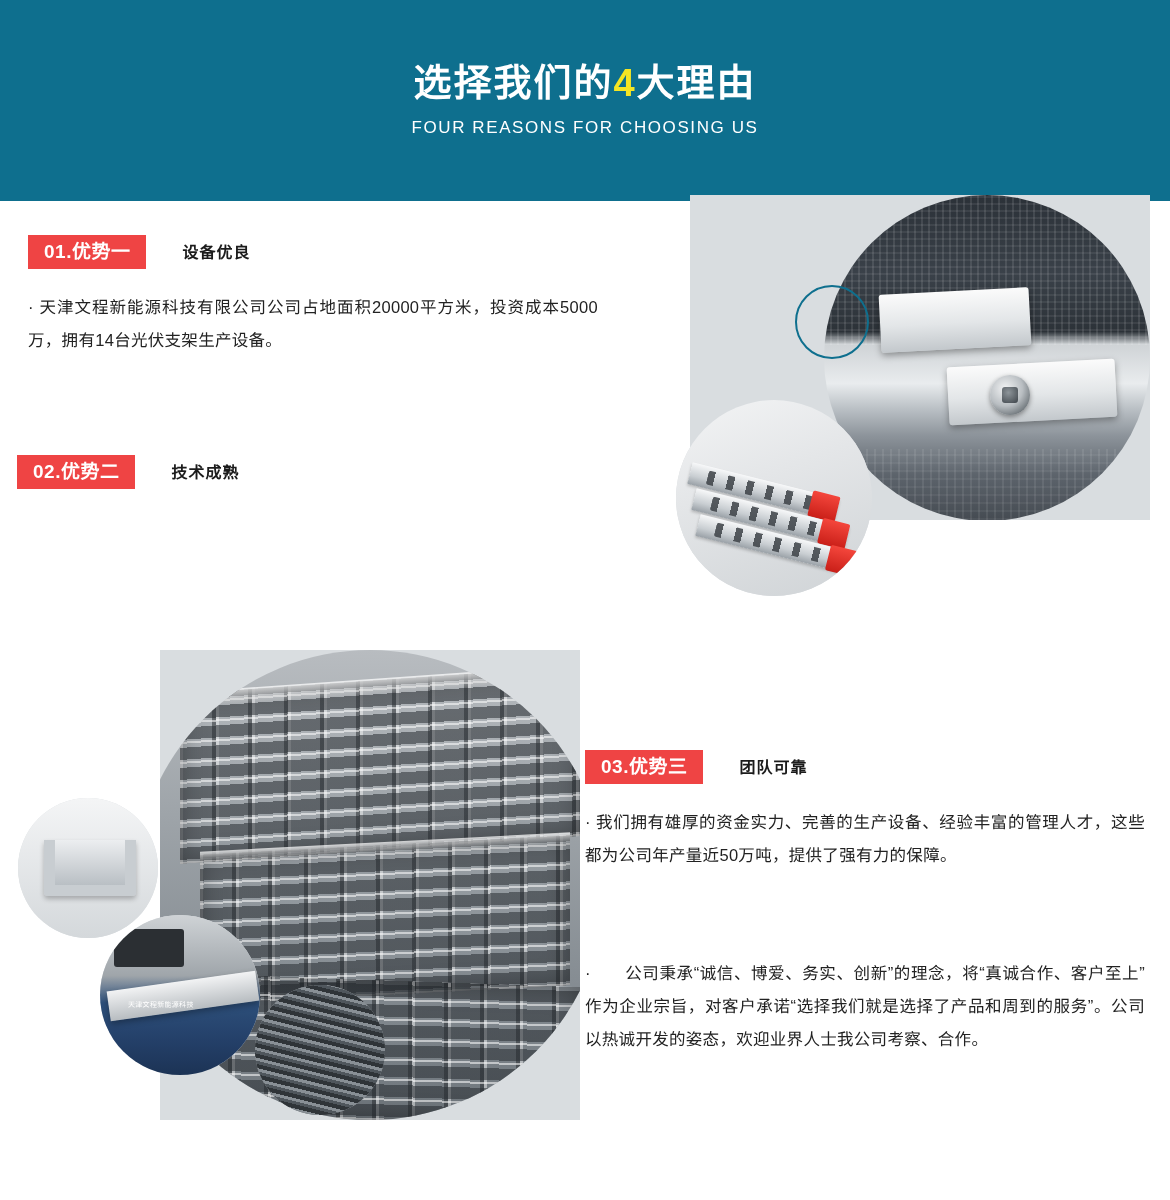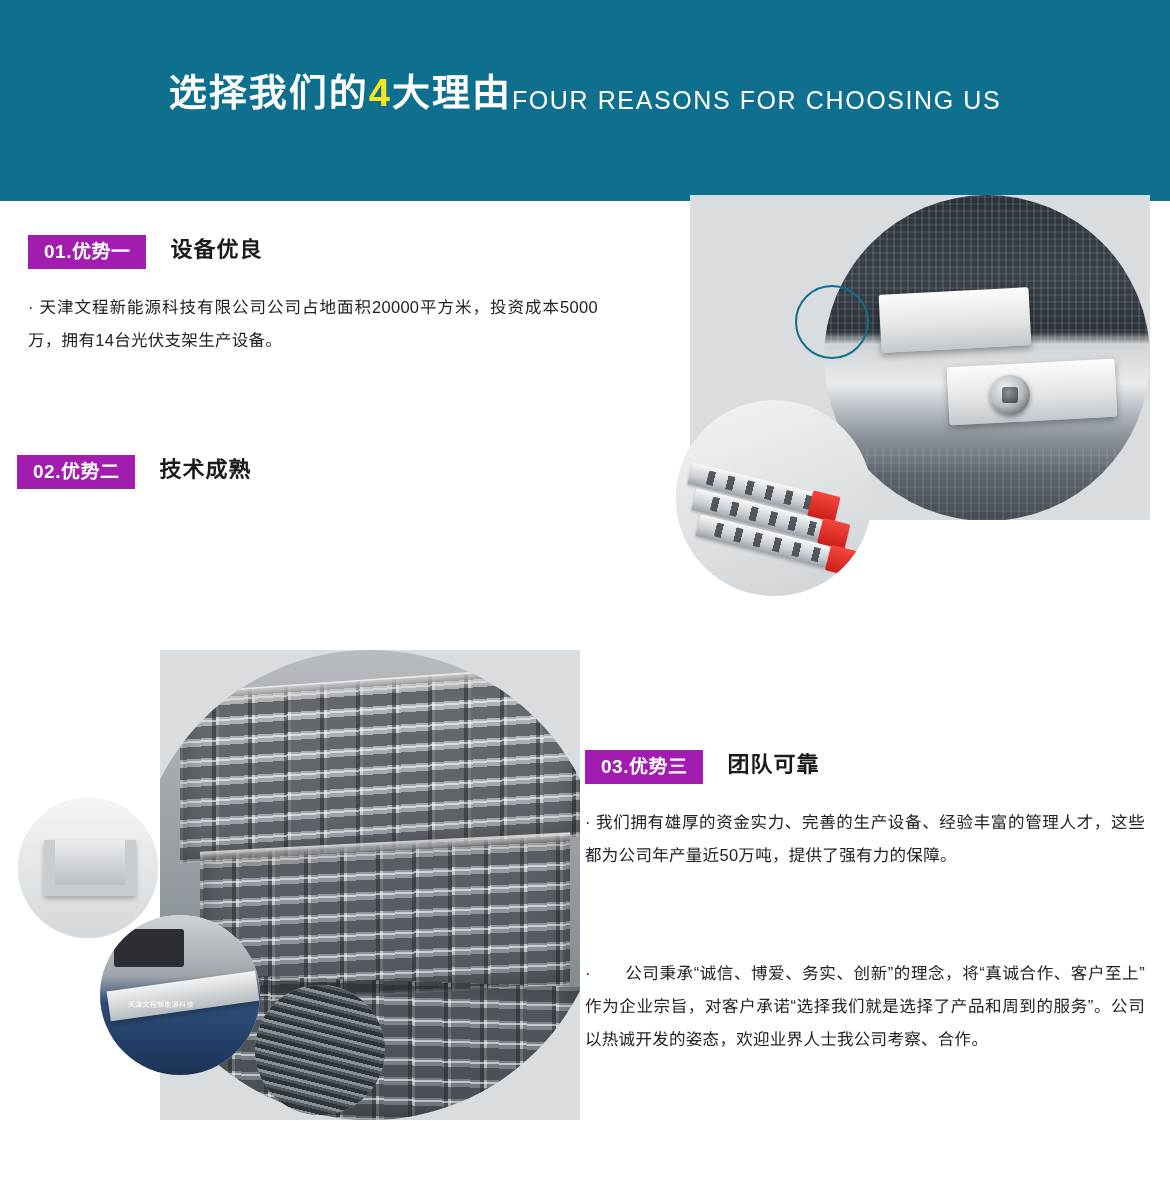--- a/index.html
+++ b/index.html
@@ -16,66 +16,67 @@
     background: #ffffff;
   }
 
   
   .header {
     position: absolute;
     left: 0; top: 0;
     width: 1170px; height: 201px;
     background: #0e6f8e;
     display: flex;
+    flex-direction: column;
     align-items: center;
     justify-content: center;
   }
   .header-title {
     font-size: 38px;
     font-weight: bold;
     color: #ffffff;
     letter-spacing: 2px;
     line-height: 1.1;
     margin-bottom: 14px;
     white-space: nowrap;
   }
   .header-title .hl { color: #f5e623; }
   .header-sub {
-    font-size: 25px;
+    font-size: 17px;
     color: #ffffff;
     letter-spacing: 1.6px;
     font-weight: normal;
     white-space: nowrap;
   }
 
   
   .reason {
     position: absolute;
   }
   .reason-head {
     display: flex;
     align-items: flex-end;
     position: relative;
     height: 44px;
   }
   .tag {
-    background: #a21caf;
+    background: #ef4444;
     color: #ffffff;
     font-size: 19px;
     font-weight: bold;
     padding: 7px 16px 8px 16px;
     line-height: 1;
     white-space: nowrap;
     letter-spacing: 0.5px;
   }
   .reason-title {
-    font-size: 22px;
+    font-size: 16px;
     font-weight: bold;
     color: #1b1b1b;
-    margin-left: 24px;
+    margin-left: 36px;
     padding-bottom: 6px;
     white-space: nowrap;
     letter-spacing: 1px;
   }
   .rule-thin {
     position: absolute;
     left: 0; bottom: 0;
     height: 1px;
     background: #9ab9c6;
   }

